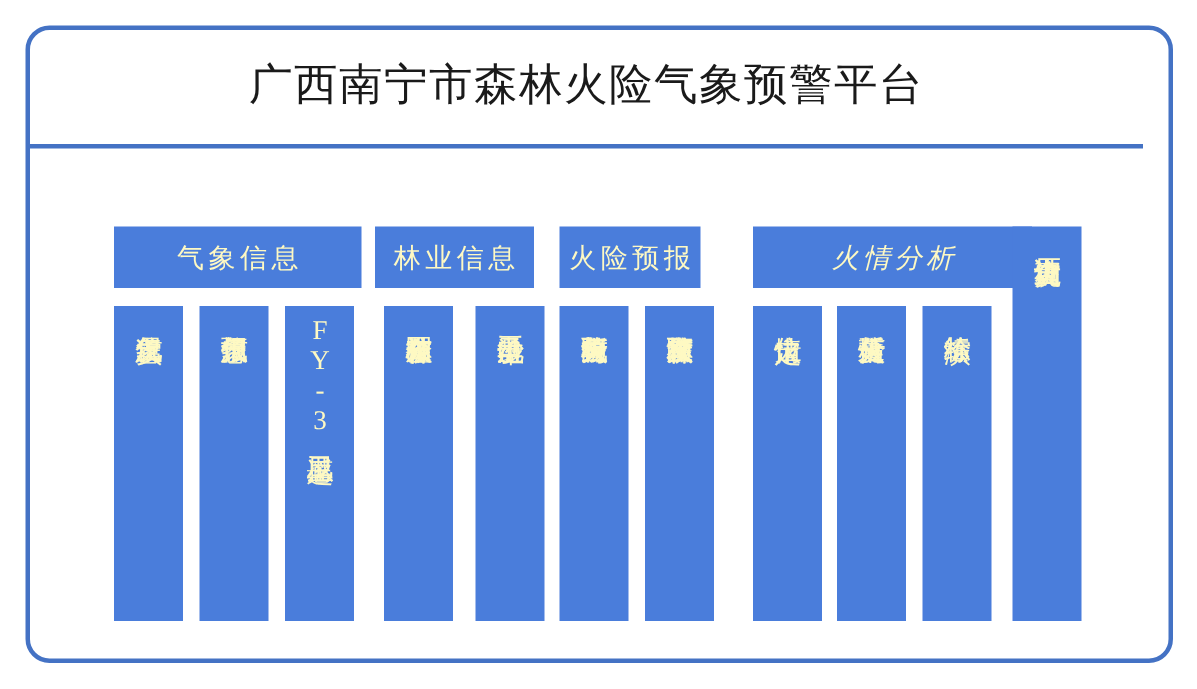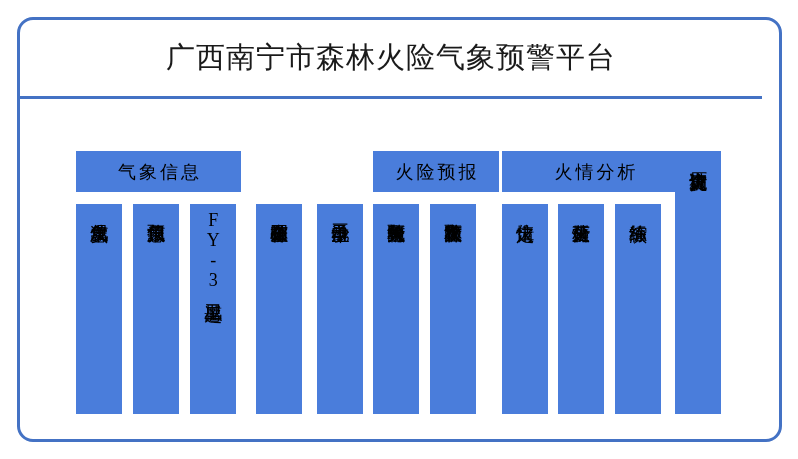--- a/index.html
+++ b/index.html
@@ -57,21 +57,21 @@
     left: 0;
     top: 82px;
     right: 0;
     bottom: 0;
   }
 
   
   .box {
     position: absolute;
     background: #4a7ddb;
-    color: #000000;
+    color: #fef9c3;
     box-sizing: border-box;
   }
 
   
   .group-header {
     display: flex;
     align-items: center;
     justify-content: center;
     height: 41px;
     font-size: 18px;
@@ -102,22 +102,22 @@
 
   
   .leaf.tall {
     padding-top: 7px;
   }
 
   
   
   #hdr-0 { left: 56px;  top: 49px;  width: 165px; }
   #hdr-1 { left: 230px; top: 49px;  width: 106px; }
-  #hdr-2 { left: 353px; top: 49px;  width: 126px; }
-  #hdr-3 { left: 482px; top: 49px;  width: 186px; }
+  #hdr-2 { left: 353px; top: 49px;  width: 94px; }
+  #hdr-3 { left: 482px; top: 49px;  width: 186px; font-style: italic; }
 
   
   #leaf-0  { left: 56px;  top: 102px; height: 210px; }
   #leaf-1  { left: 113px; top: 102px; height: 210px; }
   #leaf-2  { left: 170px; top: 102px; height: 210px; }
   #leaf-3  { left: 236px; top: 102px; height: 210px; }
   #leaf-4  { left: 297px; top: 102px; height: 210px; }
   #leaf-5  { left: 353px; top: 102px; height: 210px; }
   #leaf-6  { left: 410px; top: 102px; height: 210px; }
   #leaf-7  { left: 482px; top: 102px; height: 210px; }
@@ -131,20 +131,21 @@
 <div class="frame">
 
   <div class="title-bar">
     <div class="title-text">广西南宁市森林火险气象预警平台</div>
   </div>
 
   <div class="canvas">
 
     <div class="box group-header" id="hdr-0">气象信息</div>
 
+    <div class="box group-header" id="hdr-1">林业信息</div>
 
     <div class="box group-header" id="hdr-2">火险预报</div>
 
     <div class="box group-header" id="hdr-3">火情分析</div>
 
     <div class="box leaf" id="leaf-0">
       <span class="vtext">气象实况信息</span>
     </div>
 
     <div class="box leaf" id="leaf-1">

